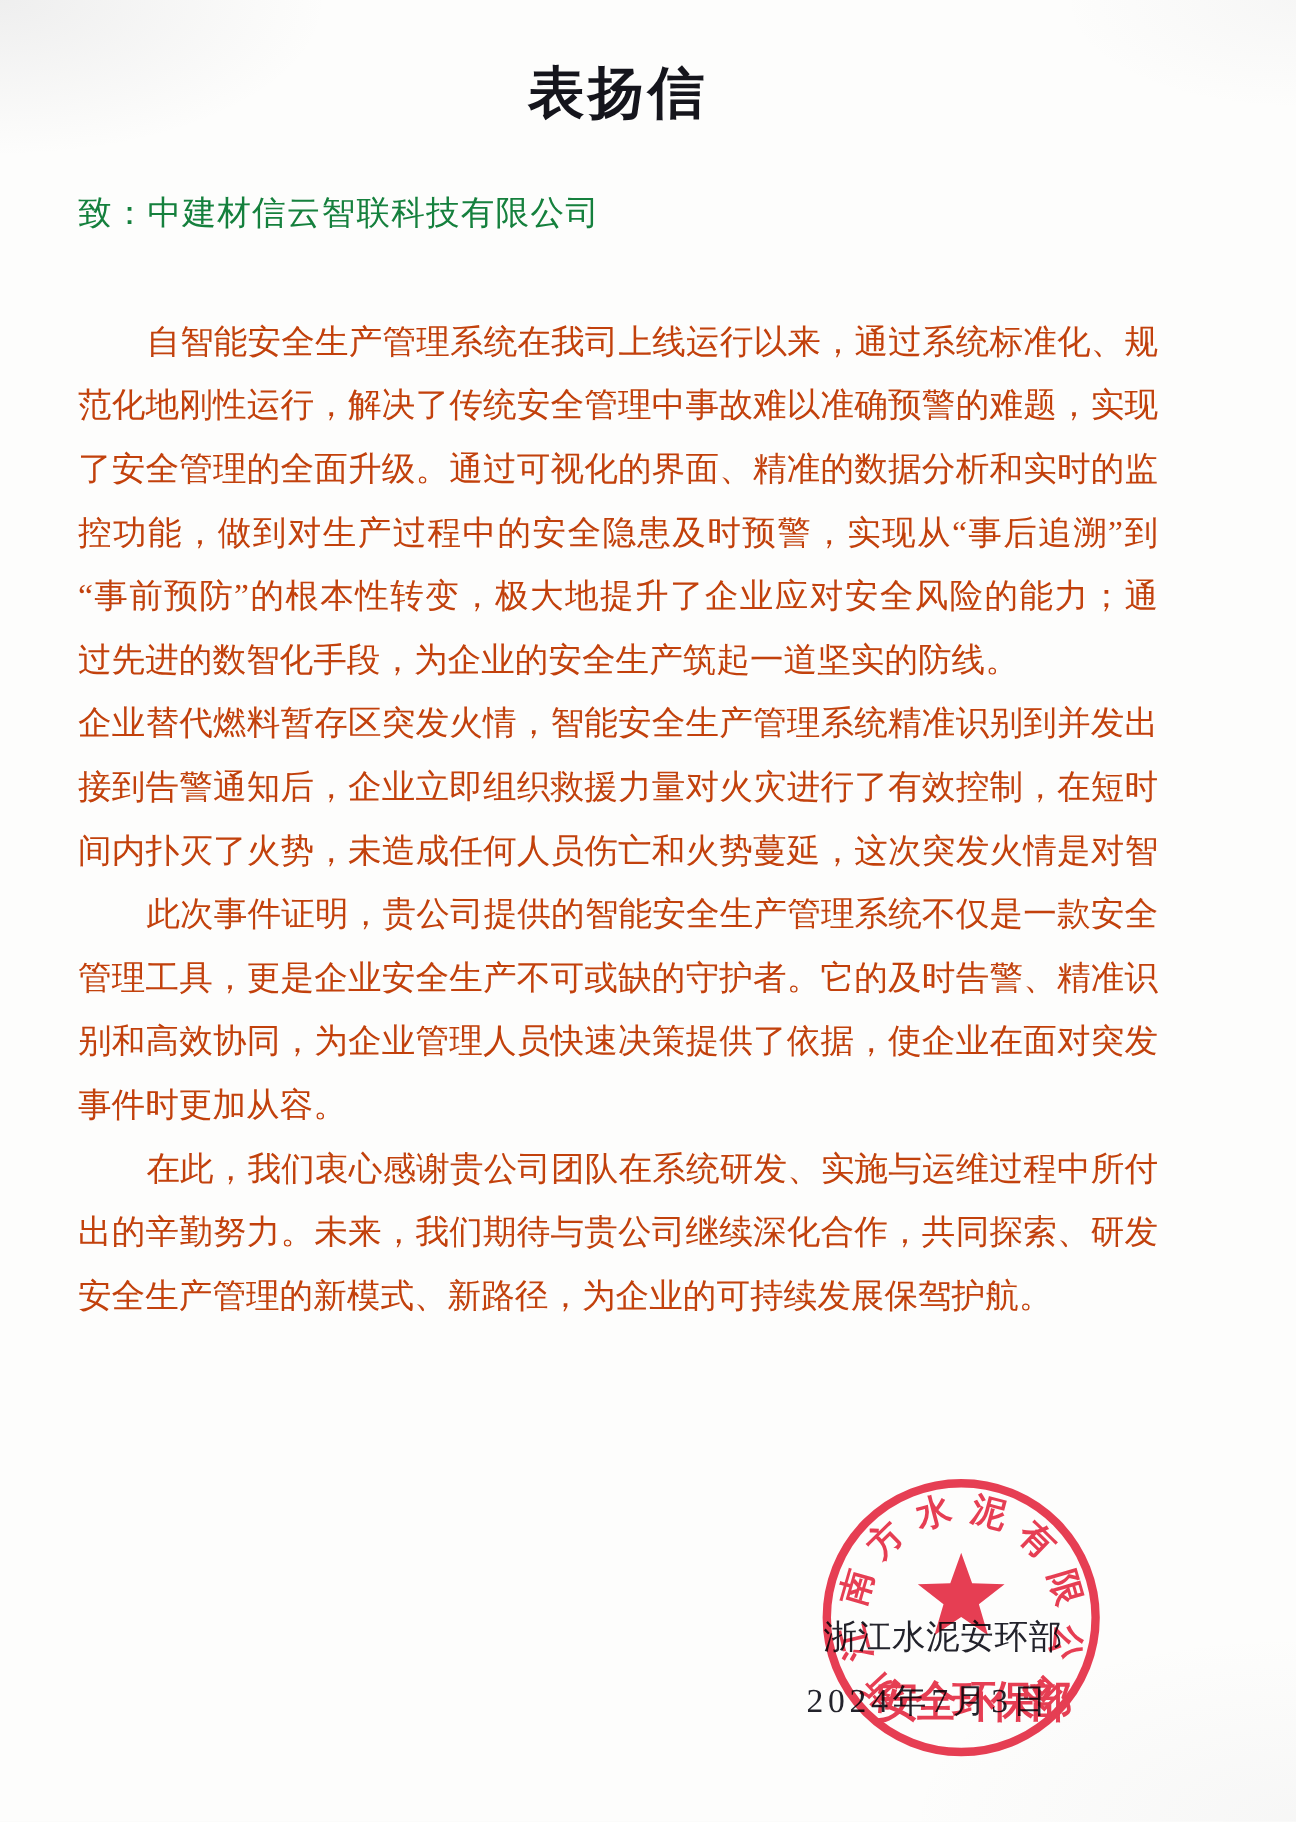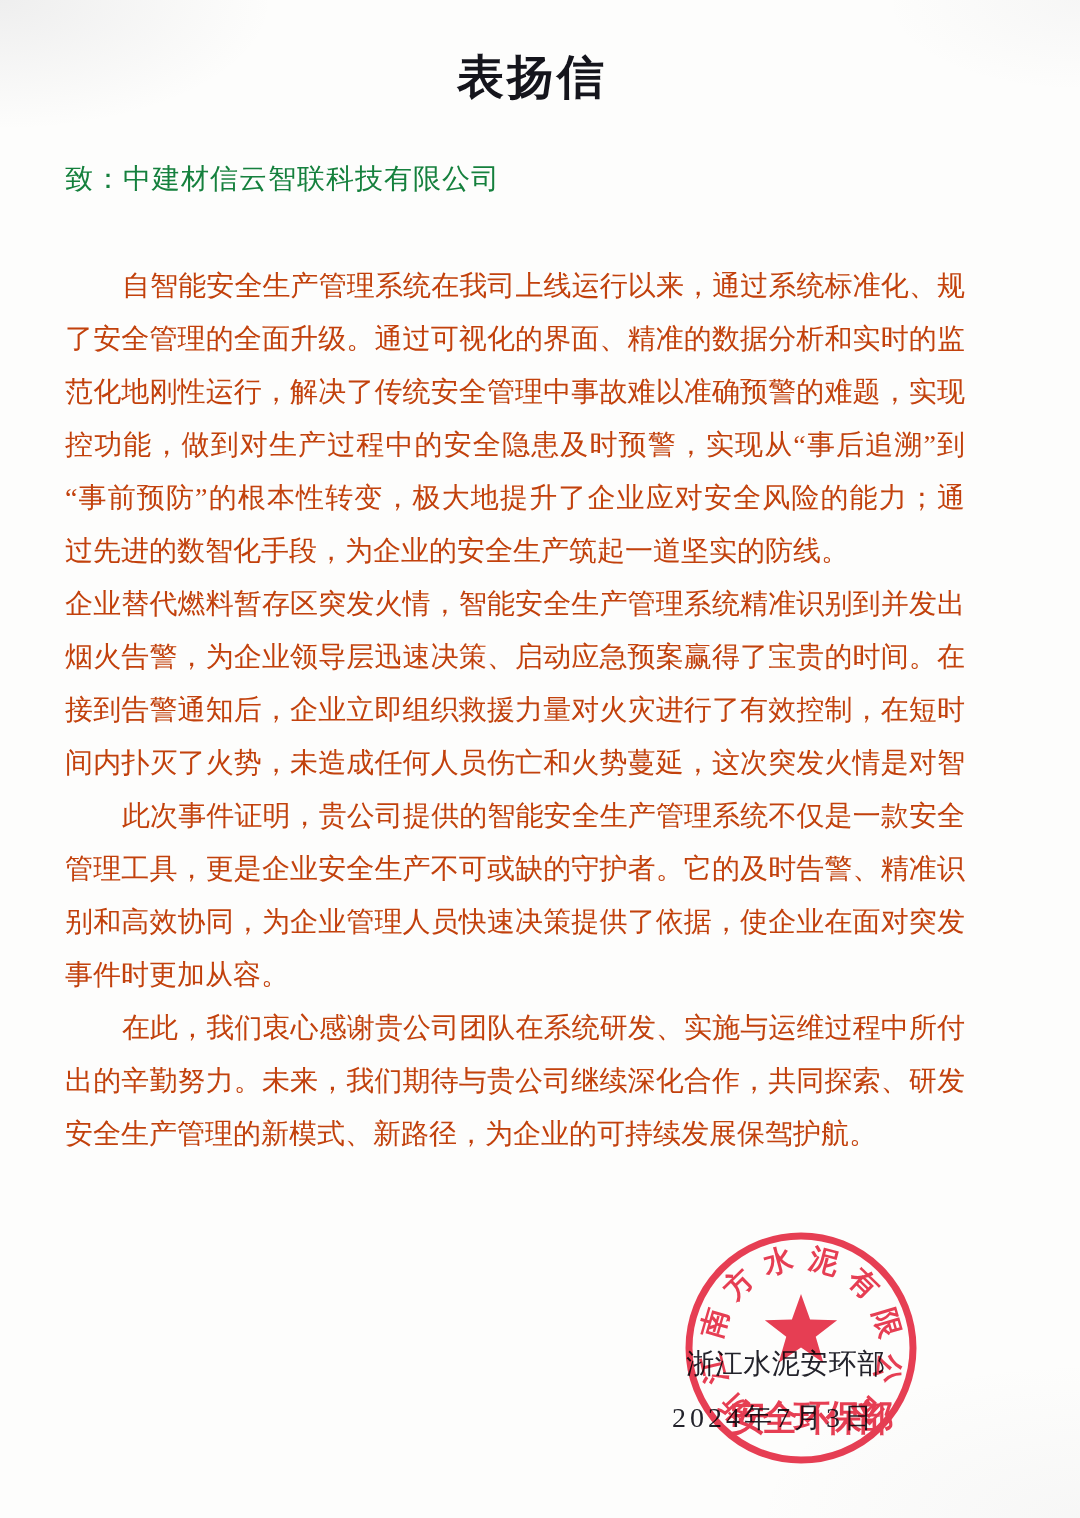--- a/index.html
+++ b/index.html
@@ -17,21 +17,21 @@
   }
   
   .page::before {
     content:""; position:absolute; inset:0; pointer-events:none;
     background:
       radial-gradient(420px 200px at 0% 0%, rgba(110,110,118,0.10), transparent 65%),
       radial-gradient(300px 140px at 100% 0%, rgba(120,120,128,0.05), transparent 65%),
       radial-gradient(500px 240px at 100% 100%, rgba(130,130,138,0.05), transparent 65%);
   }
   .title {
-    position:absolute; top:20px; left:82px; width:900px;
+    position:absolute; top:20px; left:65px; width:900px;
     text-align:center;
     font-family:"Liberation Sans","DejaVu Sans",sans-serif;
     font-weight:bold;
     font-size:47px; line-height:52px;
     letter-spacing:3px;
     color:#15151c;
   }
   .addressee {
     position:absolute; top:161px; left:65px; width:900px;
     font-size:28px; line-height:36px; letter-spacing:1px;
@@ -81,27 +81,26 @@
 <body>
 
 <div class="page">
 
   <h1 class="title">表扬信</h1>
 
   <div class="addressee">致：中建材信云智联科技有限公司</div>
 
   <div class="body-block">
       <div class="bl pf">自智能安全生产管理系统在我司上线运行以来，通过系统标准化、规</div>
+      <div class="bl">范化地刚性运行，解决了传统安全管理中事故难以准确预警的难题，实现</div>
       <div class="bl">了安全管理的全面升级。通过可视化的界面、精准的数据分析和实时的监</div>
-      <div class="bl">范化地刚性运行，解决了传统安全管理中事故难以准确预警的难题，实现</div>
       <div class="bl">控功能，做到对生产过程中的安全隐患及时预警，实现从“事后追溯”到</div>
       <div class="bl">“事前预防”的根本性转变，极大地提升了企业应对安全风险的能力；通</div>
       <div class="bl pl">过先进的数智化手段，为企业的安全生产筑起一道坚实的防线。</div>
       <div class="bl">企业替代燃料暂存区突发火情，智能安全生产管理系统精准识别到并发出</div>
-      <div class="bl">烟火告警，为企业领导层迅速决策、启动应急预案赢得了宝贵的时间。在</div>
       <div class="bl">接到告警通知后，企业立即组织救援力量对火灾进行了有效控制，在短时</div>
       <div class="bl">间内扑灭了火势，未造成任何人员伤亡和火势蔓延，这次突发火情是对智</div>
       <div class="bl pf">此次事件证明，贵公司提供的智能安全生产管理系统不仅是一款安全</div>
       <div class="bl">管理工具，更是企业安全生产不可或缺的守护者。它的及时告警、精准识</div>
       <div class="bl">别和高效协同，为企业管理人员快速决策提供了依据，使企业在面对突发</div>
       <div class="bl pl">事件时更加从容。</div>
       <div class="bl pf">在此，我们衷心感谢贵公司团队在系统研发、实施与运维过程中所付</div>
       <div class="bl">出的辛勤努力。未来，我们期待与贵公司继续深化合作，共同探索、研发</div>
       <div class="bl pl">安全生产管理的新模式、新路径，为企业的可持续发展保驾护航。</div>
     </div>

